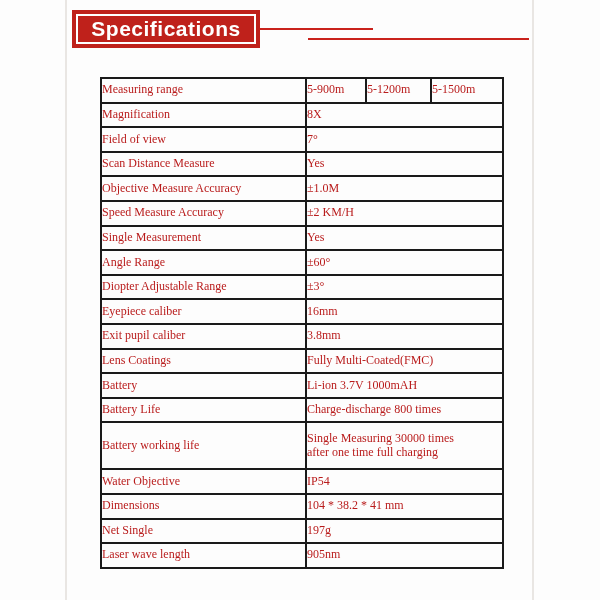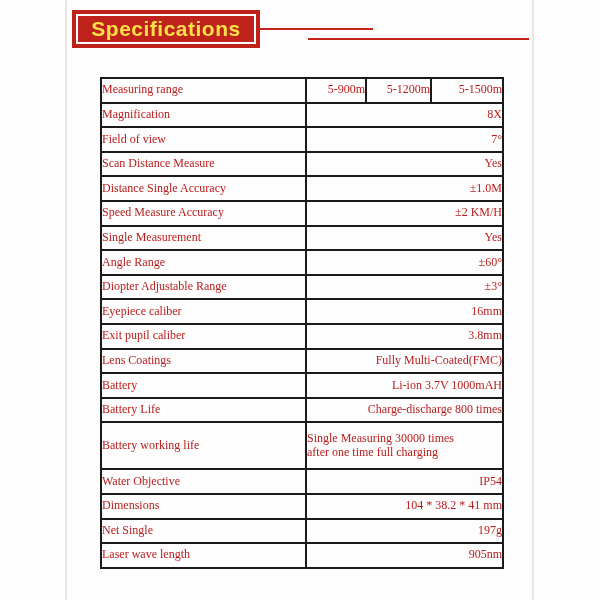--- a/index.html
+++ b/index.html
@@ -44,21 +44,21 @@
     inset: 4px;
     border: 2px solid #ffffff;
     display: flex;
     align-items: center;
     justify-content: center;
   }
   .badge-title {
     font-family: "Liberation Sans", sans-serif;
     font-weight: bold;
     font-size: 21px;
-    color: #fde047;
+    color: #ffffff;
     letter-spacing: 0.5px;
     white-space: nowrap;
     line-height: 1;
     padding-bottom: 2px;
   }
   .hrule {
     position: absolute;
     height: 2px;
     background: #c9221c;
   }
@@ -82,21 +82,21 @@
     line-height: 1.15;
   }
   table.spec tr       { height: 24.6px; }
   table.spec tr.tall  { height: 47px; }
   td.lbl {
     text-align: left;
     padding-left: 9px;
     padding-right: 4px;
   }
   td.val {
-    text-align: right;
+    text-align: left;
     padding-left: 2px;
     padding-right: 2px;
   }
   td.val-left {
     text-align: left;
     padding-left: 7px;
     padding-right: 2px;
     font-size: 15.5px;
     margin-left: 15px;
   }
@@ -141,21 +141,21 @@
       </tr>
       <tr>
         <td class="lbl">Field of view</td>
         <td class="val" colspan="3">7°</td>
       </tr>
       <tr>
         <td class="lbl">Scan Distance Measure</td>
         <td class="val" colspan="3">Yes</td>
       </tr>
       <tr>
-        <td class="lbl">Distance Single Accuracy</td>
+        <td class="lbl">Objective Measure Accuracy</td>
         <td class="val" colspan="3">±1.0M</td>
       </tr>
       <tr>
         <td class="lbl">Speed Measure Accuracy</td>
         <td class="val" colspan="3">±2 KM/H</td>
       </tr>
       <tr>
         <td class="lbl">Single Measurement</td>
         <td class="val" colspan="3">Yes</td>
       </tr>

